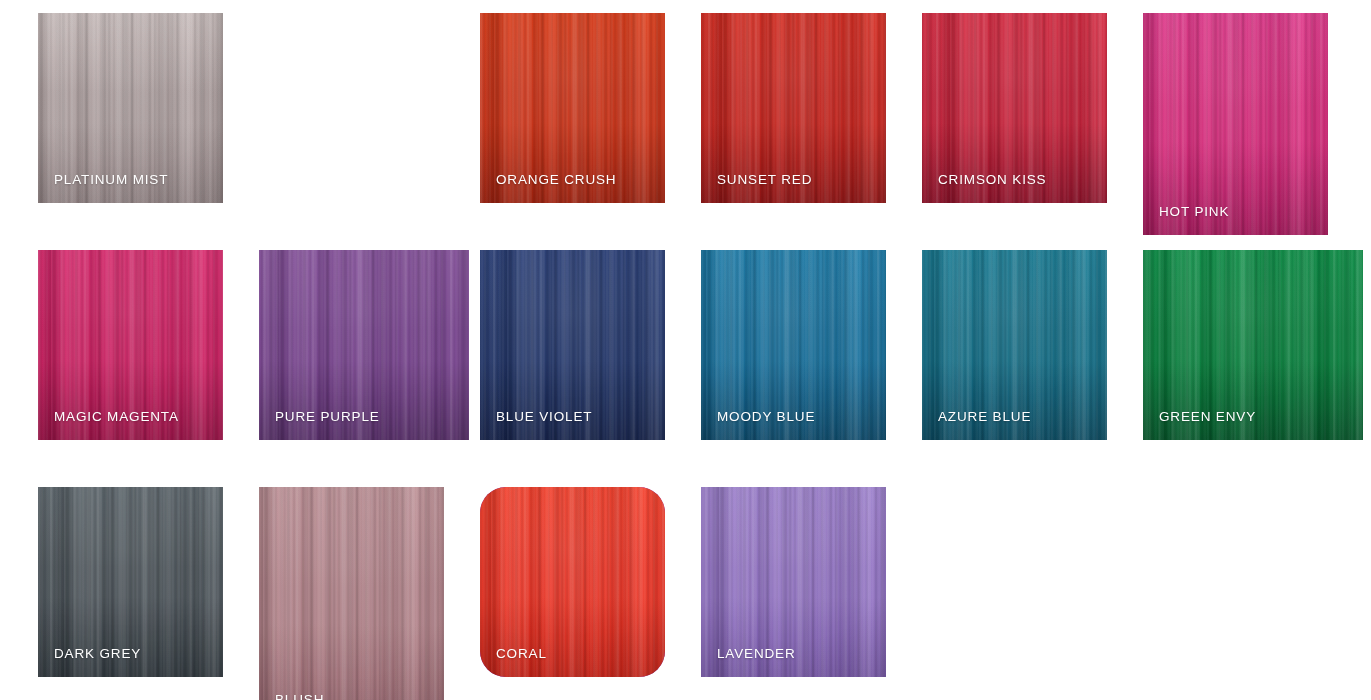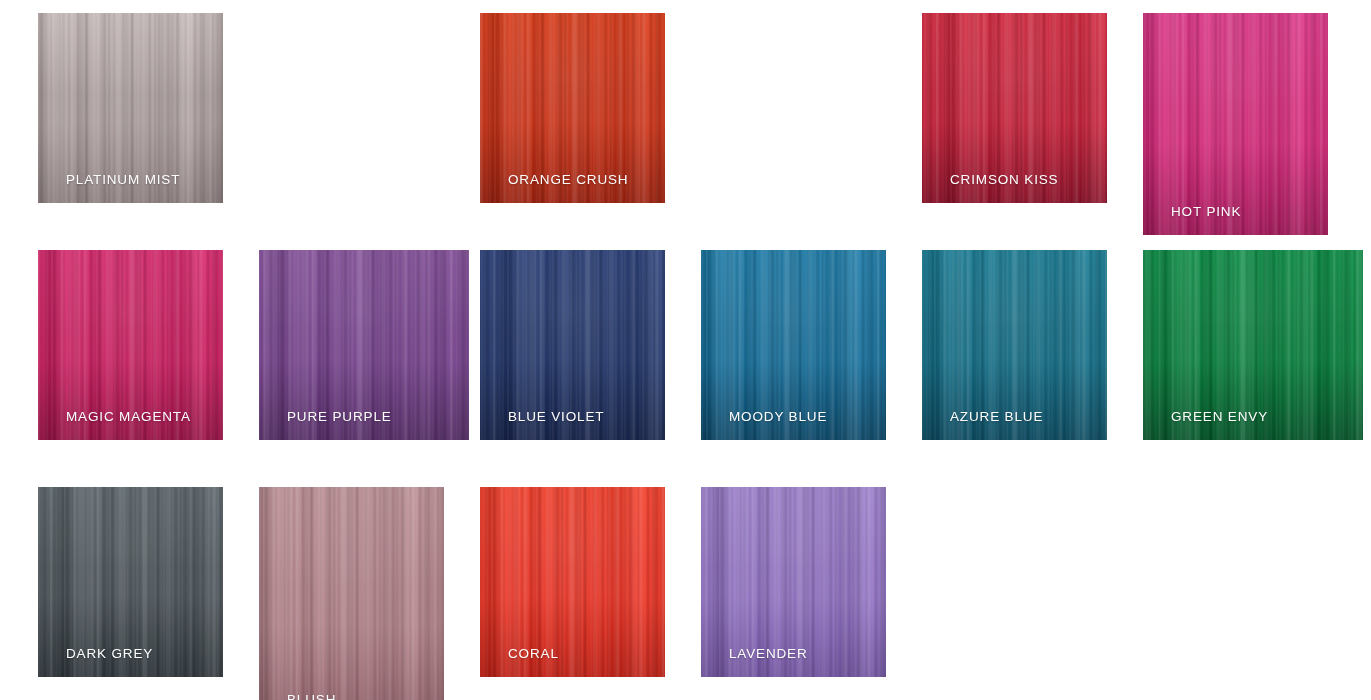--- a/index.html
+++ b/index.html
@@ -113,21 +113,21 @@
     inset: 0;
     background-image: radial-gradient(115% 95% at 48% 34%,
       rgba(255,255,255,0.06) 0%,
       rgba(255,255,255,0.00) 48%,
       rgba(0,0,0,0.10) 100%);
     pointer-events: none;
   }
 
   .tile-label {
     position: absolute;
-    left: 28px;
+    left: 16px;
     bottom: 15px;
     color: #ffffff;
     font-family: "Liberation Sans", sans-serif;
     font-size: 13.5px;
     line-height: 16px;
     letter-spacing: 0.85px;
     text-transform: uppercase;
     white-space: nowrap;
     font-weight: 400;
     text-shadow: 0 1px 2px rgba(0,0,0,0.22);
@@ -148,20 +148,29 @@
     </div>
     <div class="swatch-tile" style="left: 480px; top: 13px; width: 185px; height: 190px; background-color: #4c1d95; padding-left: 21px;">
       <div class="tile-base" style="background-image: linear-gradient(rgb(220, 60, 26) 0%, rgb(207, 51, 23) 42%, rgb(207, 51, 23) 58%, rgb(168, 36, 16) 100%);"></div>
       <div class="tile-strands-a" style="background-position-x: 14px;"></div>
       <div class="tile-strands-b" style="background-position-x: 14px;"></div>
       <div class="tile-strands-c" style="background-position-x: 14px;"></div>
       <div class="tile-strands-d" style="background-position-x: 14px;"></div>
       <div class="tile-vignette"></div>
       <div class="tile-label" style="color: rgb(255, 255, 255);">ORANGE CRUSH</div>
     </div>
+    <div class="swatch-tile" style="left: 701px; top: 13px; width: 185px; height: 190px; background-color: rgb(200, 36, 29);">
+      <div class="tile-base" style="background-image: linear-gradient(rgb(213, 44, 34) 0%, rgb(200, 36, 29) 42%, rgb(200, 36, 29) 58%, rgb(153, 22, 22) 100%);"></div>
+      <div class="tile-strands-a" style="background-position-x: 21px;"></div>
+      <div class="tile-strands-b" style="background-position-x: 21px;"></div>
+      <div class="tile-strands-c" style="background-position-x: 21px;"></div>
+      <div class="tile-strands-d" style="background-position-x: 21px;"></div>
+      <div class="tile-vignette"></div>
+      <div class="tile-label" style="color: rgb(255, 255, 255);">SUNSET RED</div>
+    </div>
     <div class="swatch-tile" style="left: 922px; top: 13px; width: 185px; height: 190px; background-color: rgb(201, 33, 58);">
       <div class="tile-base" style="background-image: linear-gradient(rgb(214, 42, 65) 0%, rgb(201, 33, 58) 42%, rgb(201, 33, 58) 58%, rgb(151, 19, 44) 100%);"></div>
       <div class="tile-strands-a" style="background-position-x: 28px;"></div>
       <div class="tile-strands-b" style="background-position-x: 28px;"></div>
       <div class="tile-strands-c" style="background-position-x: 28px;"></div>
       <div class="tile-strands-d" style="background-position-x: 28px;"></div>
       <div class="tile-vignette"></div>
       <div class="tile-label" style="color: rgb(255, 255, 255);">CRIMSON KISS</div>
     </div>
     <div class="swatch-tile" style="left: 1143px; top: 13px; width: 185px; height: 222px; background-color: rgb(217, 42, 124);">
@@ -238,21 +247,21 @@
     </div>
     <div class="swatch-tile" style="left: 259px; top: 487px; width: 185px; height: 236px; background-color: rgb(179, 131, 138);">
       <div class="tile-base" style="background-image: linear-gradient(rgb(190, 145, 151) 0%, rgb(179, 131, 138) 42%, rgb(179, 131, 138) 58%, rgb(157, 106, 115) 100%);"></div>
       <div class="tile-strands-a" style="background-position-x: 4px;"></div>
       <div class="tile-strands-b" style="background-position-x: 4px;"></div>
       <div class="tile-strands-c" style="background-position-x: 4px;"></div>
       <div class="tile-strands-d" style="background-position-x: 4px;"></div>
       <div class="tile-vignette"></div>
       <div class="tile-label" style="color: rgb(255, 255, 255);">BLUSH</div>
     </div>
-    <div class="swatch-tile" style="left: 480px; top: 487px; width: 185px; height: 190px; background-color: #6d28d9;">
+    <div class="swatch-tile" style="left: 480px; top: 487px; width: 185px; height: 190px; background-color: #6d28d9; border-radius: 26px;">
       <div class="tile-base" style="background-image: linear-gradient(rgb(245, 64, 44) 0%, rgb(238, 53, 38) 42%, rgb(238, 53, 38) 58%, rgb(207, 36, 24) 100%);"></div>
       <div class="tile-strands-a" style="background-position-x: 11px;"></div>
       <div class="tile-strands-b" style="background-position-x: 11px;"></div>
       <div class="tile-strands-c" style="background-position-x: 11px;"></div>
       <div class="tile-strands-d" style="background-position-x: 11px;"></div>
       <div class="tile-vignette"></div>
       <div class="tile-label" style="color: rgb(255, 255, 255);">CORAL</div>
     </div>
     <div class="swatch-tile" style="left: 701px; top: 487px; width: 185px; height: 190px; background-color: rgb(146, 115, 196); padding-left: 44px;">
       <div class="tile-base" style="background-image: linear-gradient(rgb(157, 128, 205) 0%, rgb(146, 115, 196) 42%, rgb(146, 115, 196) 58%, rgb(124, 92, 174) 100%);"></div>

